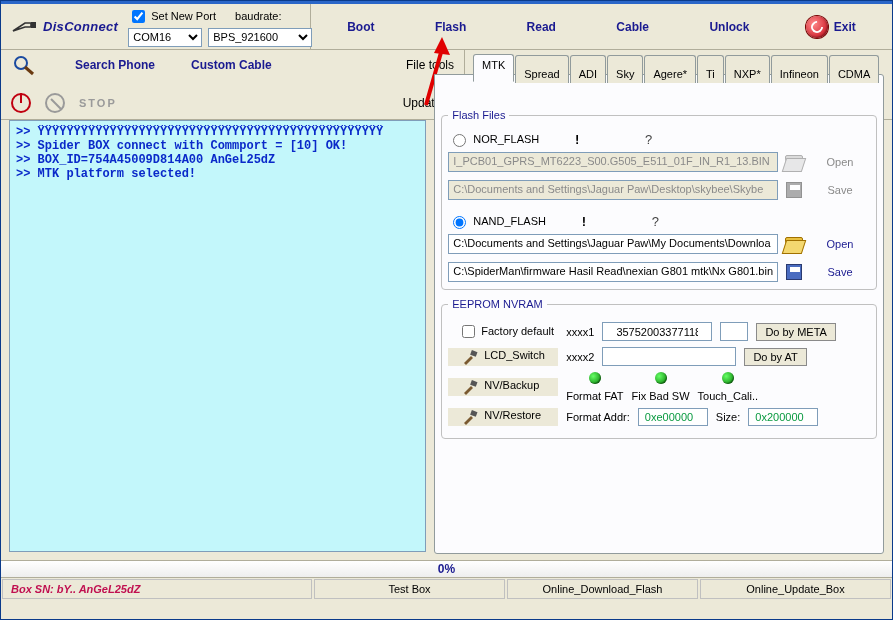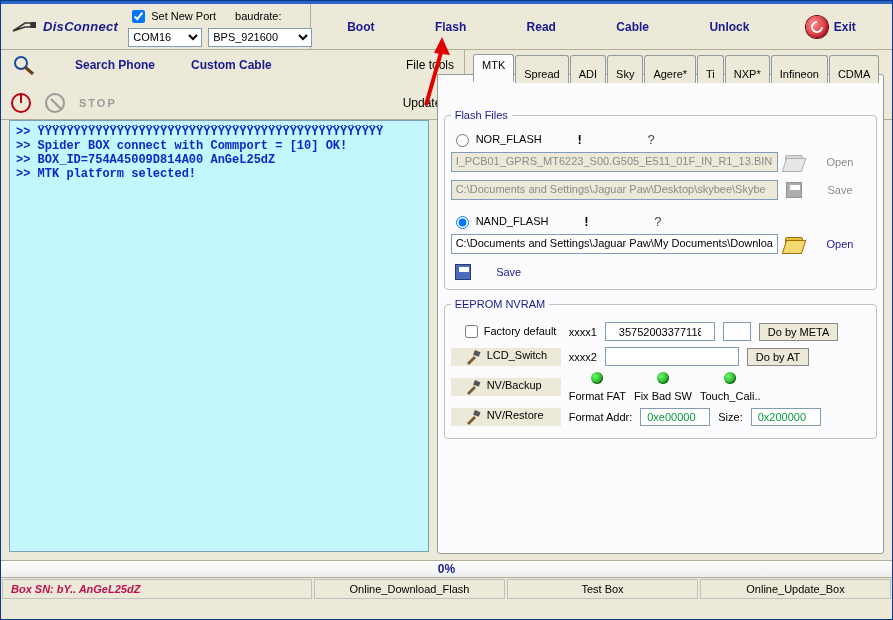--- a/index.html
+++ b/index.html
@@ -361,20 +361,21 @@
         <span class="qm">?</span>
       </div>
       <div class="ff-line">
         <div class="pathbox">C:\Documents and Settings\Jaguar Paw\My Documents\Downloa</div>
         <div class="iconbtn">
               <span class="open-icon"></span>
             </div>
         <div class="side-act on">Open</div>
       </div>
       <div class="ff-line" style="margin-top:6px">
+        <div class="pathbox">C:\SpiderMan\firmware Hasil Read\nexian G801 mtk\Nx G801.bin</div>
         <div class="iconbtn">
               <span class="save-icon"></span>
             </div>
         <div class="side-act on">Save</div>
       </div>
     </fieldset>
 
     <fieldset class="in-panel">
       <legend>EEPROM NVRAM</legend>
 
@@ -448,22 +449,22 @@
   </div>
 </div>
 
 <div class="progress-row">
   <span>0%</span>
 </div>
 
 <div class="status">
   <div class="cell sn">Box SN: bY.. AnGeL25dZ</div>
   <div class="rest">
+    <div class="cell">Test Box</div>
     <div class="cell">Online_Download_Flash</div>
-    <div class="cell">Test Box</div>
     <div class="cell">Online_Update_Box</div>
   </div>
 </div>
 
 <svg class="arrow" viewBox="0 0 40 70">
   <line x1="12" y1="68" x2="28" y2="12" stroke="#e00000" stroke-width="4"></line>
   <polygon points="28,0 36,18 20,16" fill="#e00000"></polygon>
 </svg>
 
 </body></html>

